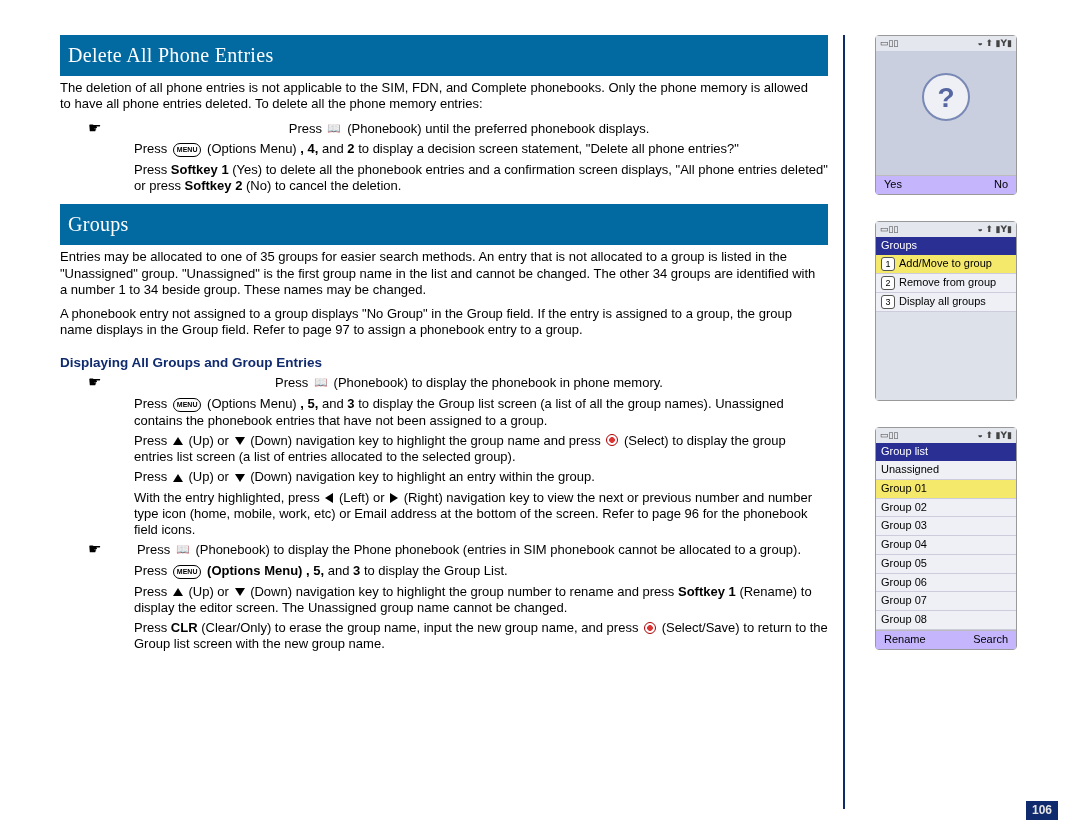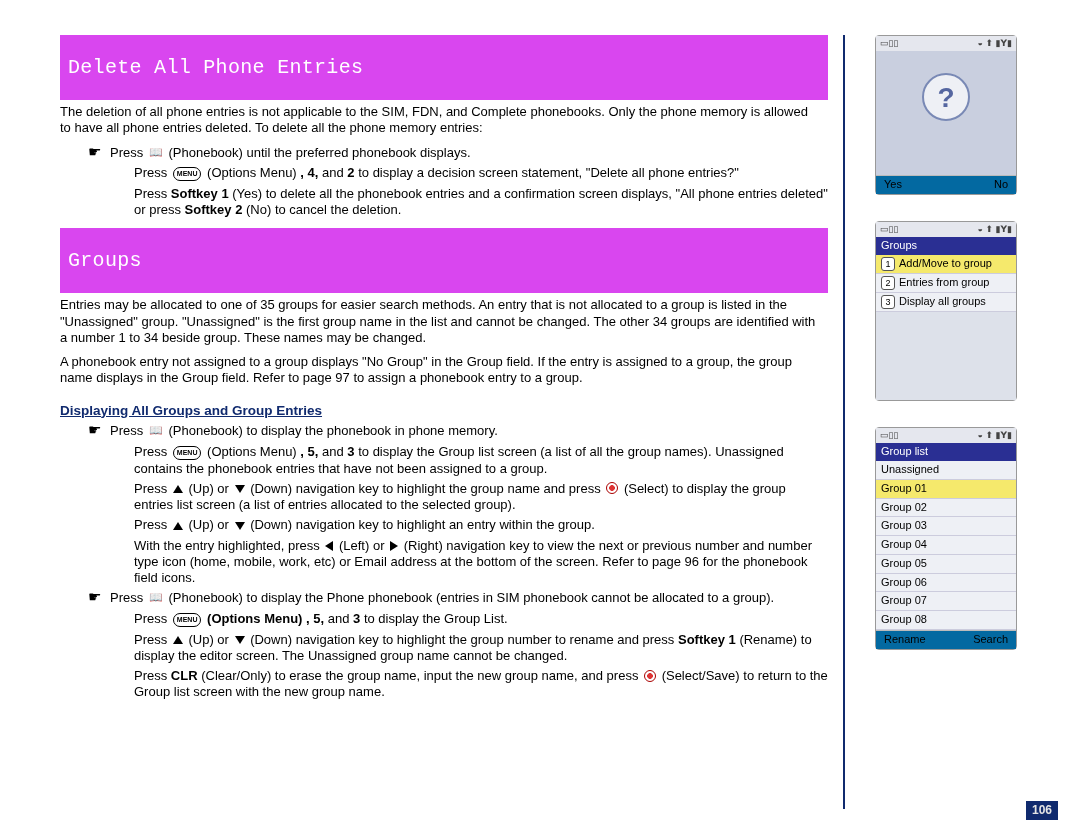--- a/index.html
+++ b/index.html
@@ -25,46 +25,45 @@
   .main {
     flex: 1;
     padding-right: 15px;
     border-right: 2px solid #102a6e;
   }
   .side {
     width: 175px;
     padding-left: 30px;
   }
   .heading-bar {
-    background: #d946ef;
+    background: #0369a1;
     color: #fff;
-    font-family: Liberation Mono, monospace;
+    font-family: Liberation Serif, serif;
     font-size: 20px;
     font-weight: normal;
-    padding: 20px 8px;
+    padding: 8px 8px;
     margin: 0 0 4px 0;
     letter-spacing: .3px;
   }
   .para { margin: 2px 12px 8px 0; }
   .bullet-row {
     display: flex;
     margin: 4px 0 4px 28px;
   }
   .bullet-ptr {
     width: 22px; flex: 0 0 22px;
     font-size: 15px; line-height: 14px;
   }
-  .bullet-text { flex: 1; }
+  .bullet-text { flex: 1; text-align: center; }
   .indent-row { margin: 4px 0 4px 74px; } 
   .subhead {
     color: #102a6e;
     font-weight: bold;
     margin: 16px 0 4px 0;
     font-size: 13.5px;
-    text-decoration: underline;
   }
   b { font-weight: bold; }
 
   
   .glyph {
     display: inline-block;
     border: 1px solid #000;
     border-radius: 3px;
     font-size: 10px;
     line-height: 12px;
@@ -106,21 +105,21 @@
     display: flex; justify-content: space-between;
     background: #e5e7ee; padding: 2px 4px;
     font-size: 9px; color: #444;
   }
   .ph-title {
     background: #2a2f93; color: #fff; padding: 2px 5px; font-weight: 500;
   }
   .ph-body { background: #eef0f5; }
   .ph-soft {
     display: flex; justify-content: space-between;
-    background: #0369a1; padding: 2px 8px; border-top: 1px solid #bbb;
+    background: #c4b5fd; padding: 2px 8px; border-top: 1px solid #bbb;
   }
   .ph-row { padding: 2px 5px; border-bottom: 1px solid #ccd; display: flex; }
   .ph-row.hl { background: #f5e96c; }
   .ph-row .n {
     display:inline-block; width:12px; height:12px; border:1px solid #555; border-radius:3px;
     font-size:9px; line-height:12px; text-align:center; margin-right:4px; background:#fff;
   }
   .ph-dialog {
     background: #c9cfdf; text-align: center; padding: 22px 6px 44px;
   }
@@ -278,21 +277,21 @@
           <span>◒ ⬆ ▮𝗬▮</span>
         </div>
       <div class="ph-title">Groups</div>
       <div class="ph-body" id="phone2-list">
           <div class="ph-row hl">
             <span class="n">1</span>
             <span>Add/Move to group</span>
           </div>
           <div class="ph-row">
             <span class="n">2</span>
-            <span>Entries from group</span>
+            <span>Remove from group</span>
           </div>
           <div class="ph-row">
             <span class="n">3</span>
             <span>Display all groups</span>
           </div>
         </div>
       <div class="spacer-fill"></div>
     </div>
 
     <div class="phone" style="display:flex; flex-direction:column;">

